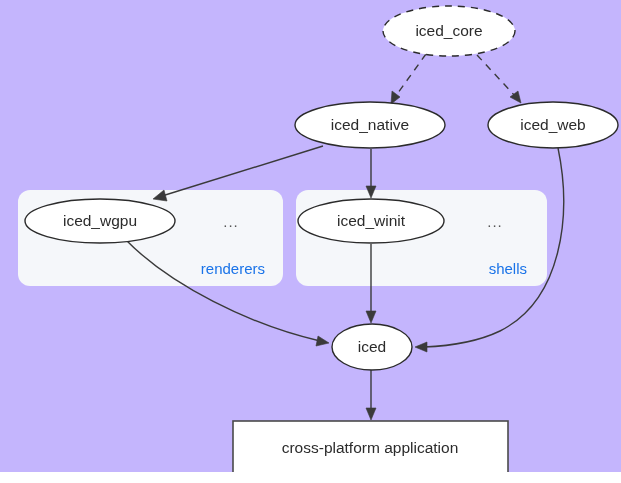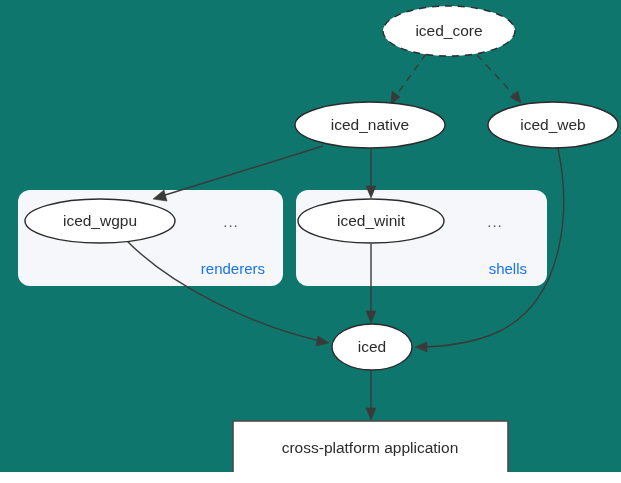--- a/index.html
+++ b/index.html
@@ -7,21 +7,21 @@
     padding: 0;
     background: #ffffff;
   }
   body {
     font-family: "Liberation Sans", sans-serif;
   }
   #diagram-root {
     position: relative;
     width: 621px;
     height: 472px;
-    background: #0f766e;
+    background: #c4b5fd;
     overflow: hidden;
   }
   #diagram-svg {
     position: absolute;
     top: 0;
     left: 0;
     width: 621px;
     height: 483px;
   }
   .cluster-rect {

